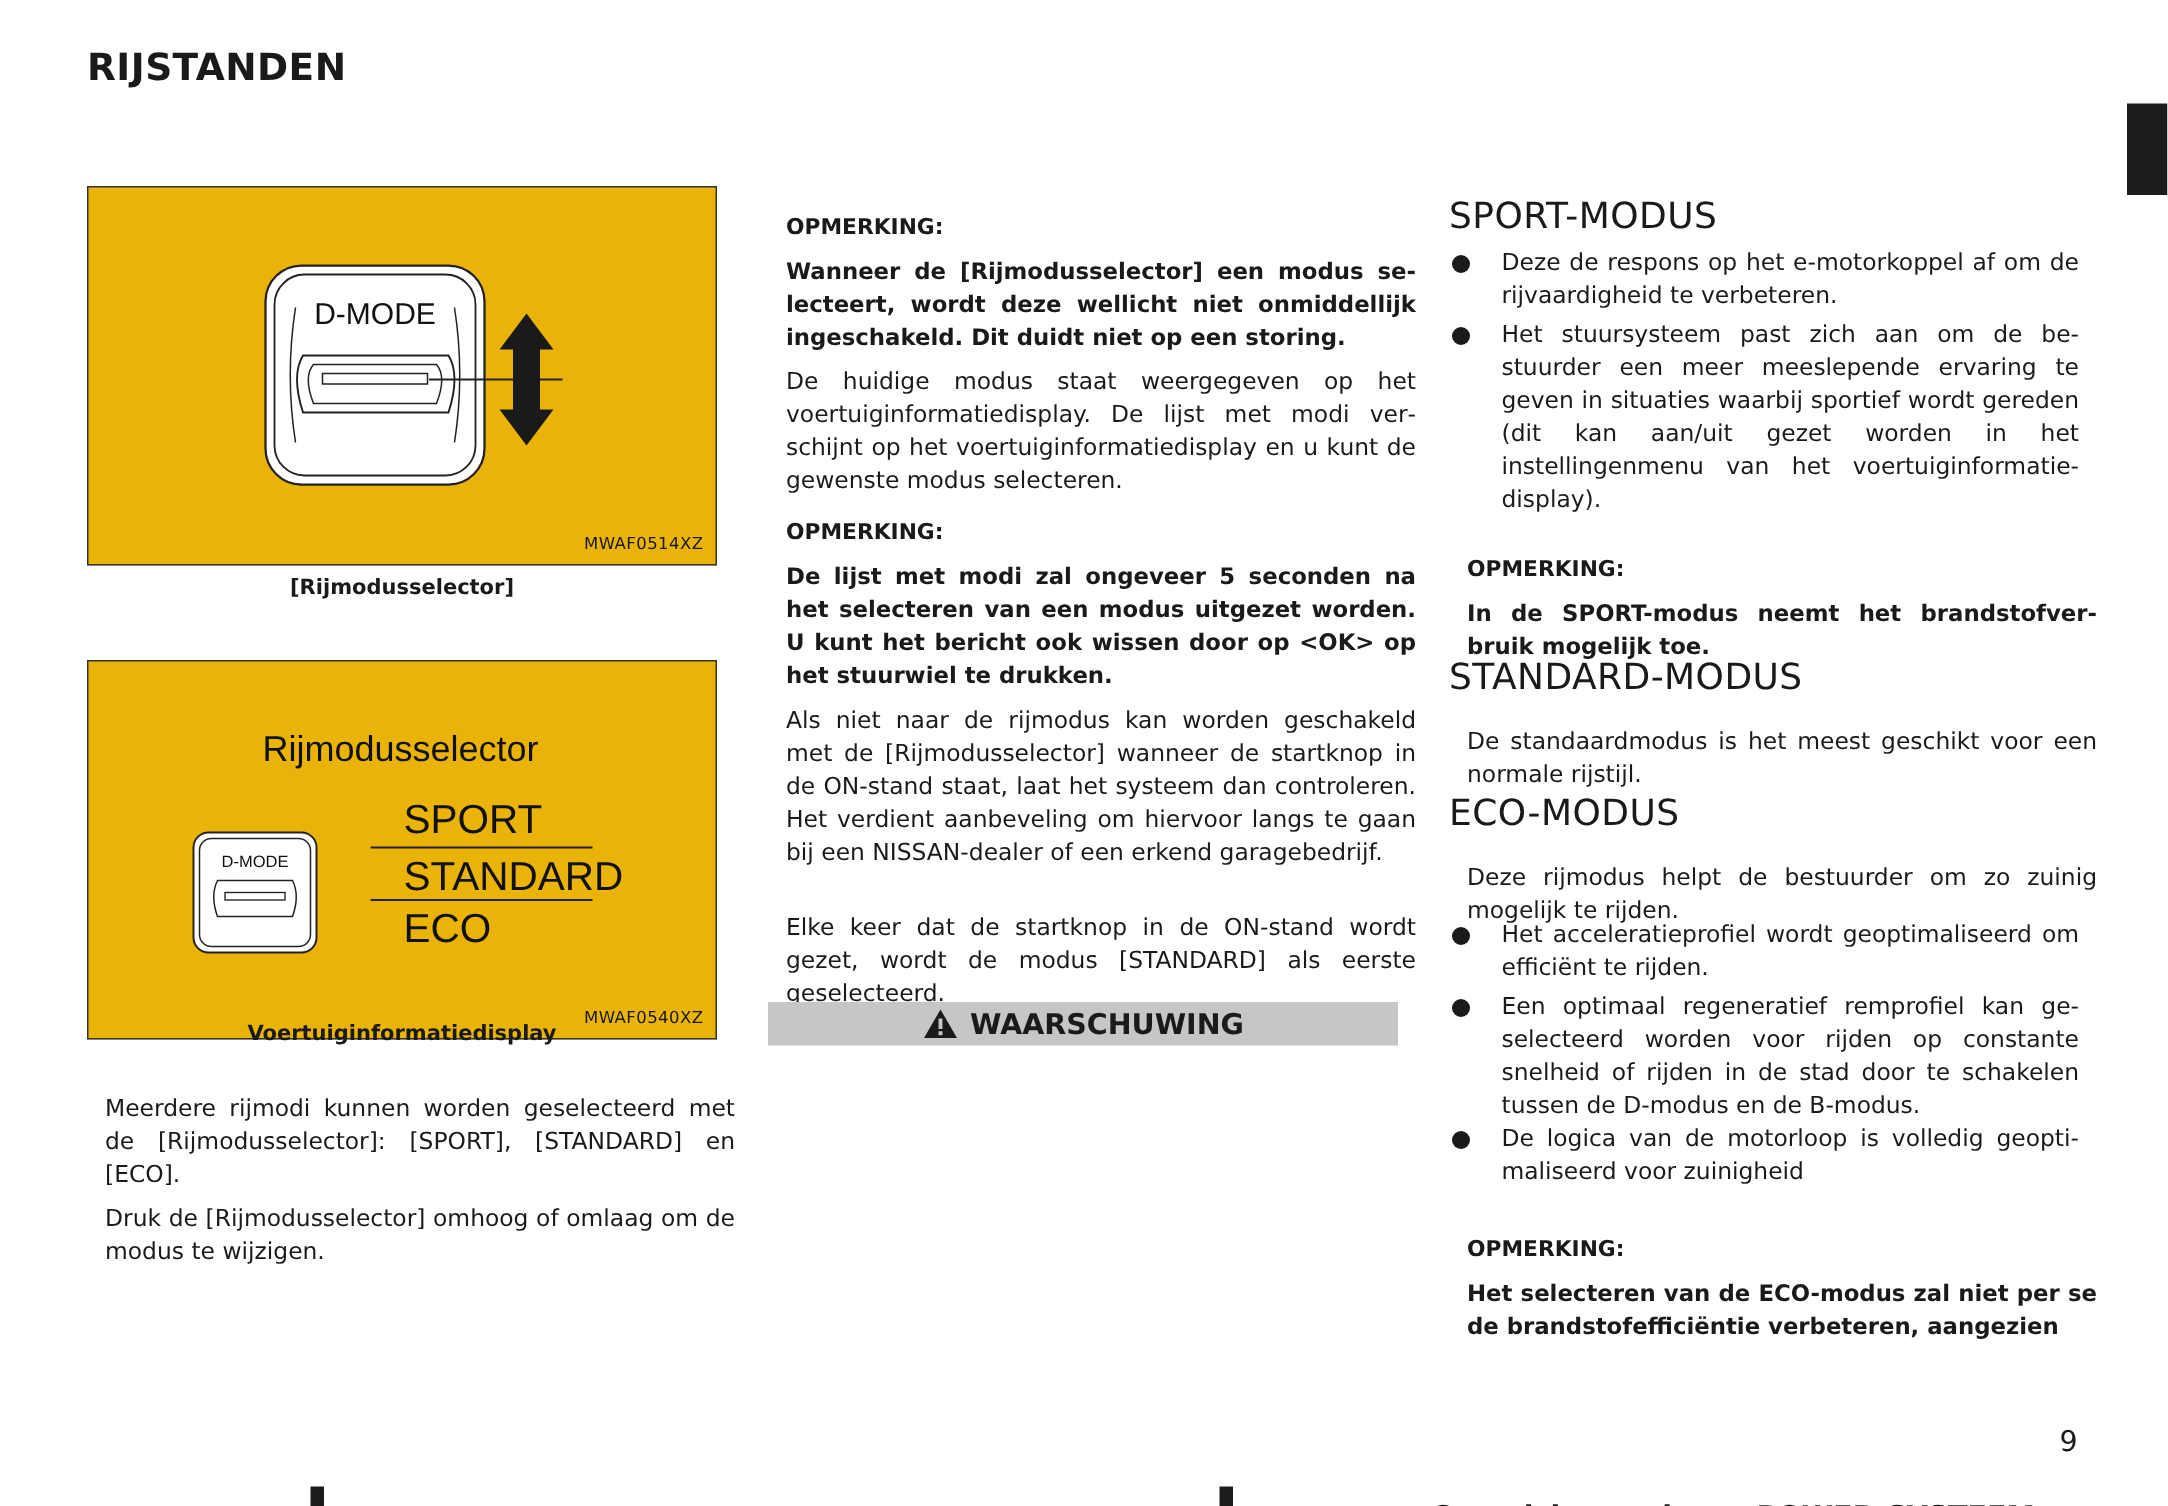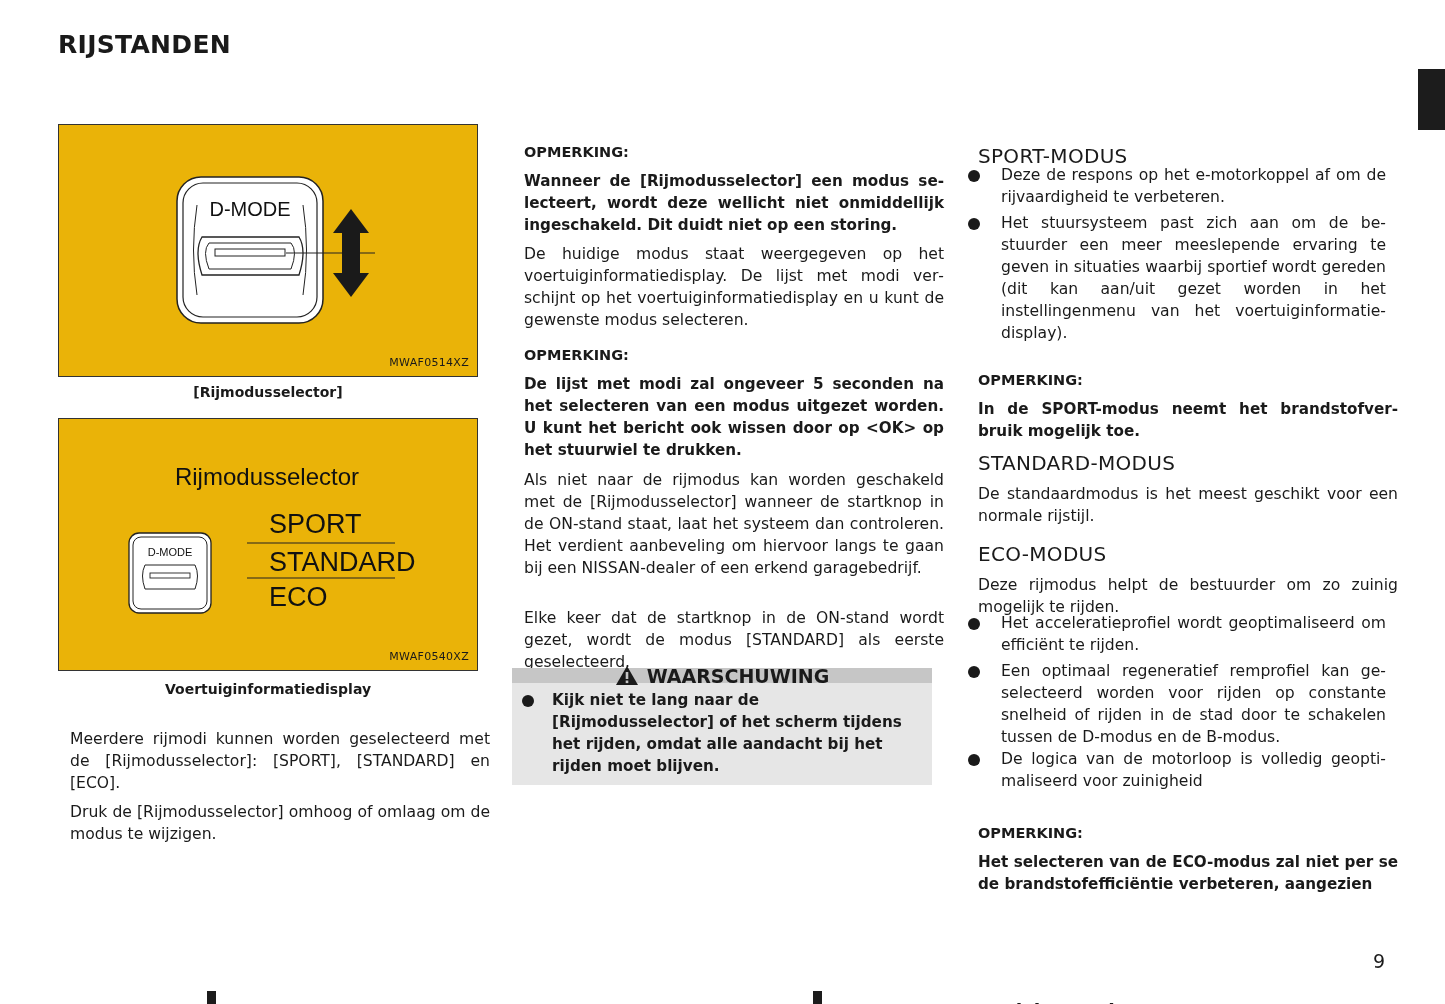--- a/index.html
+++ b/index.html
@@ -8,40 +8,40 @@
   .page-title { position:absolute; left:58px; top:30px; font-size:25px; font-weight:bold; letter-spacing:0.3px; margin:0;text-align:center; }
   .edge-tab { position:absolute; left:1418px; top:69px; width:27px; height:61px; background:#1c1c1c; }
   .crop-mark { position:absolute; top:991px; width:9px; height:13px; background:#1c1c1c; }
   .col { position:absolute; top:0; width:420px; }
   .col1 { left:58px; }
   .col2 { left:512px; }
   .col3 { left:966px; }
 
   .figure { position:absolute; left:0; width:418px; border:1.5px solid #333; background:#eab308; }
   .fig1 { top:124px; height:251px; }
-  .fig2 { top:418px; height:251px; }
+  .fig2 { top:440px; height:251px; }
   .fig-code { position:absolute; right:8px; bottom:7px; font-size:11px; letter-spacing:0.3px; }
   .caption { position:absolute; left:0; width:420px; text-align:center; font-size:14px; font-weight:bold; }
   .cap1 { top:384px; }
   .cap2 { top:681px; }
 
   p { margin:12px; }
   .txt { font-size:15.6px; line-height:22px; text-align:justify; }
   .note-label { font-size:14.5px; font-weight:bold; line-height:20px; }
   .note-body { font-size:15.2px; font-weight:bold; line-height:22px; text-align:justify; }
-  .h2 { font-size:20px; line-height:26px; letter-spacing:0.3px; font-weight:normal; margin:12px; }
+  .h2 { font-size:24px; line-height:26px; letter-spacing:0.3px; font-weight:normal; margin:0; }
   .abs { position:absolute; left:0; width:420px; }
 
   .bullet-row { display:flex; }
   .bullet { width:35px; flex:none; position:relative; }
   .bullet::before { content:""; position:absolute; left:2px; top:6px; width:12px; height:12px; border-radius:50%; background:#1a1a1a; }
   .bullet-text { flex:1; }
 
   .warn { position:absolute; left:0; top:668px; width:420px; background:#e6e6e6; }
-  .warn-head { background:#c6c6c6; height:15px; display:flex; align-items:center; justify-content:center; font-size:19px; font-weight:bold; }
+  .warn-head { background:#c6c6c6; height:29px; display:flex; align-items:center; justify-content:center; font-size:19px; font-weight:bold; }
   .warn-head svg { margin-right:8px; }
   .warn-body { padding:6px 8px 8px 8px; }
   .warn-body .bullet { width:32px; }
   .warn-body .bullet::before { left:2px; }
 
   .footer { position:absolute; left:954px; top:1000px; font-size:19px; font-weight:bold; }
   .page-num { position:absolute; left:1373px; top:950px; font-size:19px; }
 </style>
 </head>
 <body>
@@ -104,26 +104,20 @@
 
   <div class="warn">
     <div class="warn-head">
       <svg width="24" height="21" viewBox="0 0 24 21">
         <polygon points="12,1 23,20 1,20" fill="#1a1a1a"></polygon>
         <rect x="10.7" y="7" width="2.6" height="7" fill="#c6c6c6"></rect>
         <rect x="10.7" y="15.5" width="2.6" height="2.6" fill="#c6c6c6"></rect>
       </svg>
       <span>WAARSCHUWING</span>
     </div>
-    <div class="warn-body">
-      <div class="bullet-row note-body">
-        <span class="bullet"></span>
-        <span class="bullet-text" style="text-align:left">Kijk niet te lang naar de [Rijmodusselector] of het scherm tijdens het rijden, omdat alle aandacht bij het rijden moet blijven.</span>
-      </div>
-    </div>
   </div>
 </div>
 
 <div class="col col3">
   <h2 class="h2 abs" style="top:131px">SPORT-MODUS</h2>
   <div class="abs txt" style="top:164px">
     <div class="bullet-row" style="margin-bottom:4px">
       <span class="bullet"></span>
       <span class="bullet-text">Deze de respons op het e-motorkoppel af om de rijvaardigheid te verbeteren.</span>
     </div>

